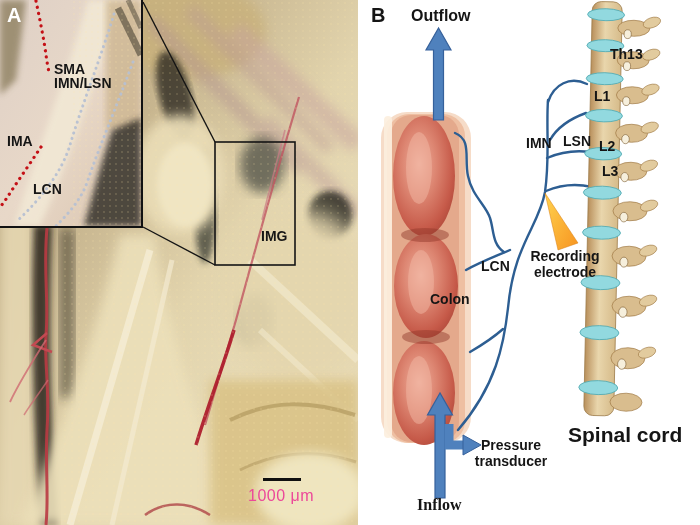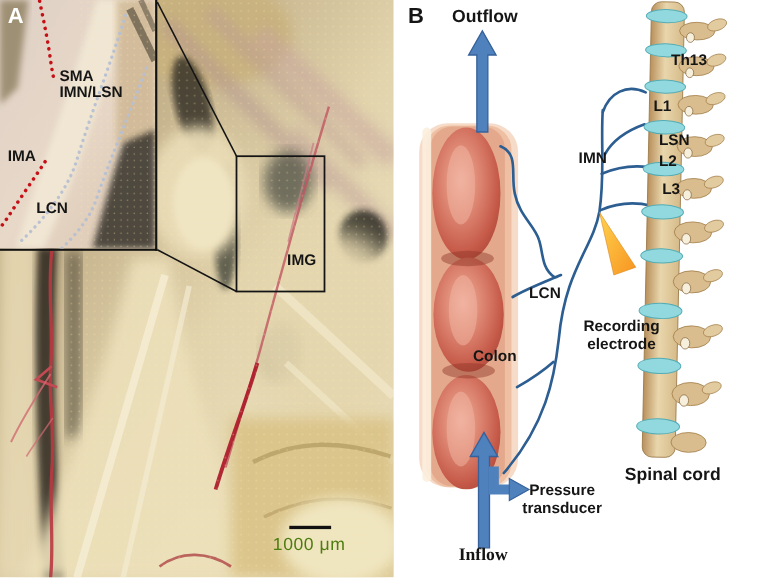--- a/index.html
+++ b/index.html
@@ -5,21 +5,21 @@
   html,body{margin:0;padding:0;background:#fff;}
   .fig{position:relative;width:700px;height:525px;background:#ffffff;overflow:hidden;
        font-family:"Liberation Sans",sans-serif;}
   .abs{position:absolute;}
   svg.abs{display:block;}
   .lbl{position:absolute;font-family:"Liberation Sans",sans-serif;font-weight:bold;
        color:#151515;font-size:14px;line-height:1.12;white-space:nowrap;}
   .panel-letter{font-size:20px;}
   .white{color:#ffffff;}
   .wrap{white-space:normal;text-align:center;}
-  .scalebar-text{font-weight:normal;font-size:16px;color:#4d7c0f;letter-spacing:0.5px;}
+  .scalebar-text{font-weight:normal;font-size:16px;color:#ec4899;letter-spacing:0.5px;}
   .scalebar-line{position:absolute;background:#101010;}
 </style>
 </head>
 <body>
 
 <div class="fig">
 
   <div class="abs" style="left:0;top:0;width:358px;height:525px;">
 
     <svg class="abs" style="left:0;top:0;" width="358" height="525" viewBox="0 0 358 525">
@@ -251,26 +251,26 @@
       <path d="M82,393 L69.5,415 L77,415 L77,498 L87,498 L87,415 L94.5,415 Z" fill="#4f81bd" stroke="#36619b" stroke-width="1.2"></path>
       <g>
         <path d="M91,424 L91,445 L105,445" fill="none" stroke="#4f81bd" stroke-width="9"></path>
         <polygon points="105,435 123,445 105,455" fill="#4f81bd" stroke="#36619b" stroke-width="1"></polygon>
       </g>
     </svg>
 
     <div class="lbl panel-letter" style="left:13px;top:4px;">B</div>
     <div class="lbl" style="left:53px;top:7px;font-size:16px;">Outflow</div>
     <div class="lbl" style="left:140px;top:136px;padding-left:28px;">IMN</div>
-    <div class="lbl" style="left:205px;top:120px;margin-left:36px;">LSN</div>
+    <div class="lbl" style="left:205px;top:134px;">LSN</div>
     <div class="lbl" style="left:232px;top:47px;margin-left:20px;">Th13</div>
     <div class="lbl" style="left:236px;top:89px;">L1</div>
     <div class="lbl" style="left:241px;top:127px;margin-top:12px;">L2</div>
     <div class="lbl" style="left:244px;top:164px;">L3</div>
-    <div class="lbl wrap" style="left:157px;top:249px;width:100px;margin-top:40px;">Recording electrode</div>
+    <div class="lbl wrap" style="left:157px;top:249px;width:100px;">Recording electrode</div>
     <div class="lbl" style="left:123px;top:259px;">LCN</div>
-    <div class="lbl" style="left:72px;top:292px;margin-top:24px;">Colon</div>
+    <div class="lbl" style="left:72px;top:292px;">Colon</div>
     <div class="lbl wrap" style="left:107px;top:438px;width:92px;">Pressure transducer</div>
     <div class="lbl" style="left:59px;top:496px;font-size:16px;font-family:Liberation Serif, serif;">Inflow</div>
-    <div class="lbl" style="left:210px;top:423px;font-size:16px;">Spinal cord</div>
+    <div class="lbl" style="left:210px;top:423px;font-size:21px;">Spinal cord</div>
   </div>
 
 </div>
 
 </body></html>

